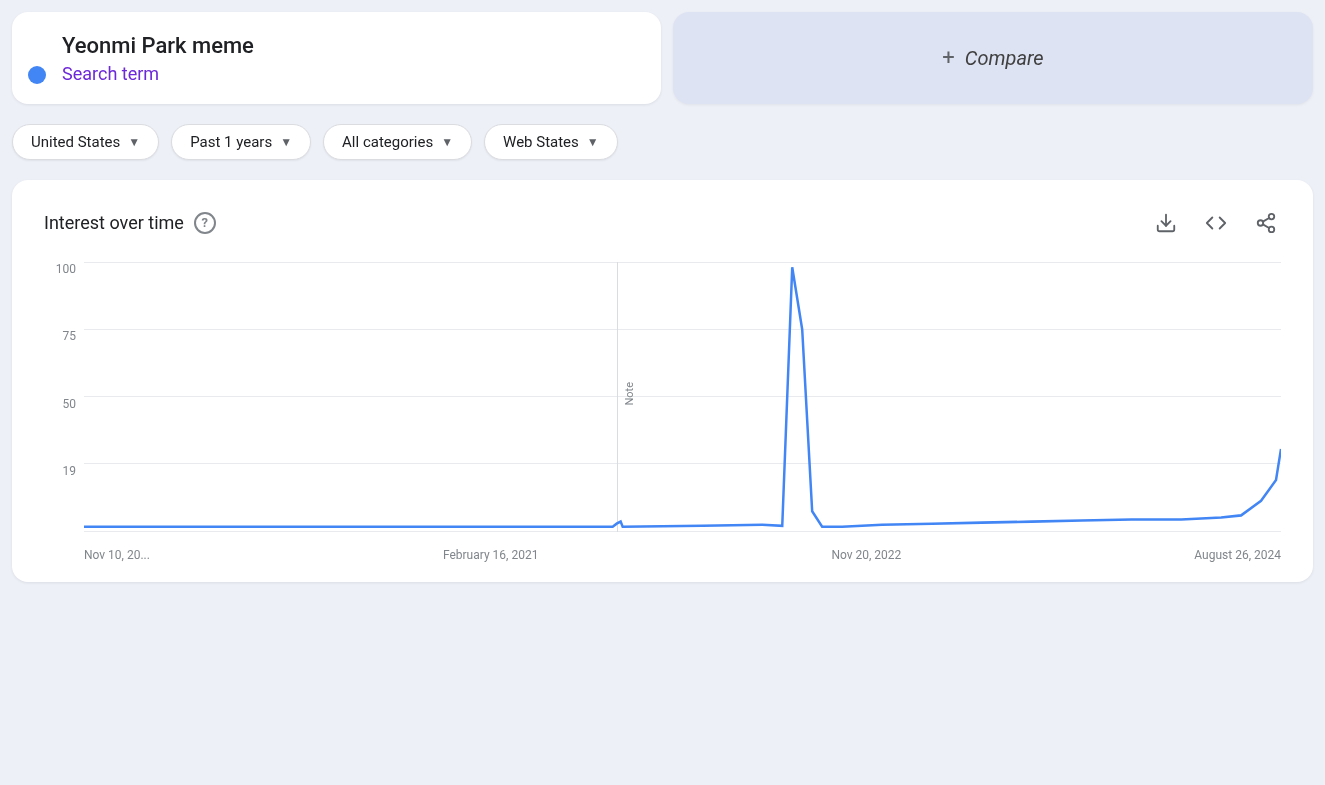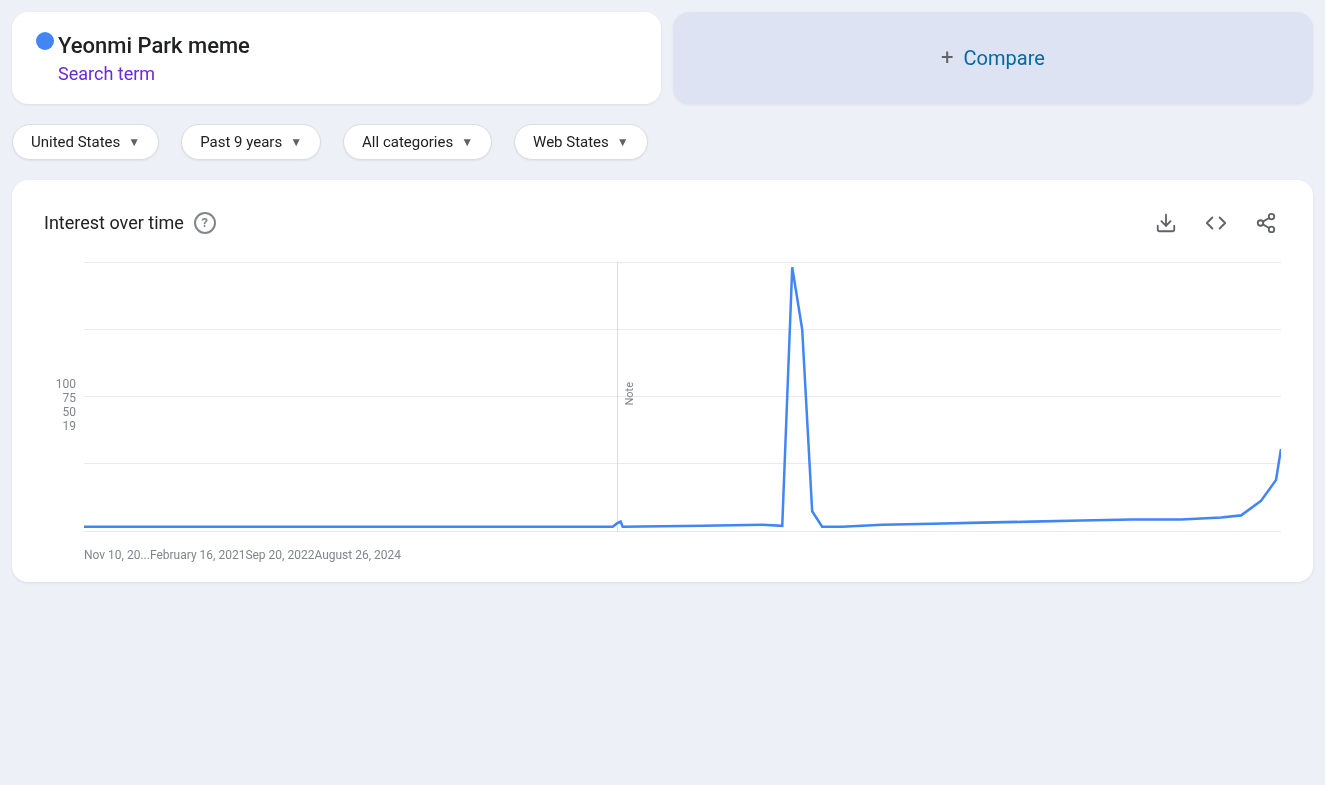--- a/index.html
+++ b/index.html
@@ -10,25 +10,25 @@
       padding: 12px;
     }
     .top-row {
       display: flex;
       gap: 12px;
       margin-bottom: 14px;
     }
     .search-term-card {
       background: #fff;
       border-radius: 16px;
-      padding: 20px 24px;
+      padding: 20px 16px;
       flex: 1;
       display: flex;
-      align-items: flex-start;
-      gap: 4px;
+      align-items: flex-end;
+      gap: 16px;
       box-shadow: 0 1px 3px rgba(0,0,0,0.08);
     }
     .blue-dot {
       width: 18px;
       height: 18px;
       border-radius: 50%;
       background: #4285f4;
       flex-shrink: 0;
     }
     .search-term-text .title {
@@ -53,26 +53,27 @@
       gap: 10px;
       cursor: pointer;
       box-shadow: 0 1px 3px rgba(0,0,0,0.06);
     }
     .compare-card .plus {
       font-size: 22px;
       color: #5f6368;
     }
     .compare-card .label {
       font-size: 20px;
-      color: #0369a1;
+      color: #404040;
       font-weight: 400;
+      font-style: italic;
     }
     .filters-row {
       display: flex;
-      gap: 22px;
+      gap: 12px;
       margin-bottom: 14px;
       background: transparent;
       padding: 6px 0;
     }
     .filter-btn {
       background: #fff;
       border: 1px solid #dadce0;
       border-radius: 24px;
       padding: 8px 18px;
       display: flex;
@@ -140,25 +141,25 @@
       align-items: center;
     }
     .chart-area {
       position: relative;
       height: 300px;
       margin-left: 40px;
     }
     .y-axis {
       position: absolute;
       left: -40px;
-      top: 16px;
+      top: 0;
       bottom: 30px;
       display: flex;
       flex-direction: column;
-      justify-content: center;
+      justify-content: space-between;
       padding-bottom: 0;
     }
     .y-label {
       font-size: 12px;
       color: #80868b;
       text-align: right;
       width: 32px;
     }
     .grid-lines {
       position: absolute;
@@ -184,20 +185,21 @@
       width: 100%;
       height: calc(100% - 30px);
     }
     .x-axis {
       position: absolute;
       left: 0;
       right: 0;
       bottom: 0;
       height: 30px;
       display: flex;
+      justify-content: space-between;
       align-items: flex-end;
     }
     .x-label {
       font-size: 12px;
       color: #80868b;
     }
     .vertical-divider-line {
       position: absolute;
       top: 0;
       bottom: 30px;
@@ -229,21 +231,21 @@
     <span class="label">Compare</span>
   </div>
 </div>
 
 <div class="filters-row">
   <button class="filter-btn">
     <span>United States</span>
     <span class="arrow">▼</span>
   </button>
   <button class="filter-btn">
-    <span>Past 9 years</span>
+    <span>Past 1 years</span>
     <span class="arrow">▼</span>
   </button>
   <button class="filter-btn">
     <span>All categories</span>
     <span class="arrow">▼</span>
   </button>
   <button class="filter-btn">
     <span>Web States</span>
     <span class="arrow">▼</span>
   </button>
@@ -333,17 +335,17 @@
           1180,230
           1195,210
           1200,180
         "></polyline>
 
     </svg>
 
     <div class="x-axis">
       <span class="x-label">Nov 10, 20...</span>
       <span class="x-label">February 16, 2021</span>
-      <span class="x-label">Sep 20, 2022</span>
+      <span class="x-label">Nov 20, 2022</span>
       <span class="x-label">August 26, 2024</span>
     </div>
   </div>
 </div>
 
 </body></html>

